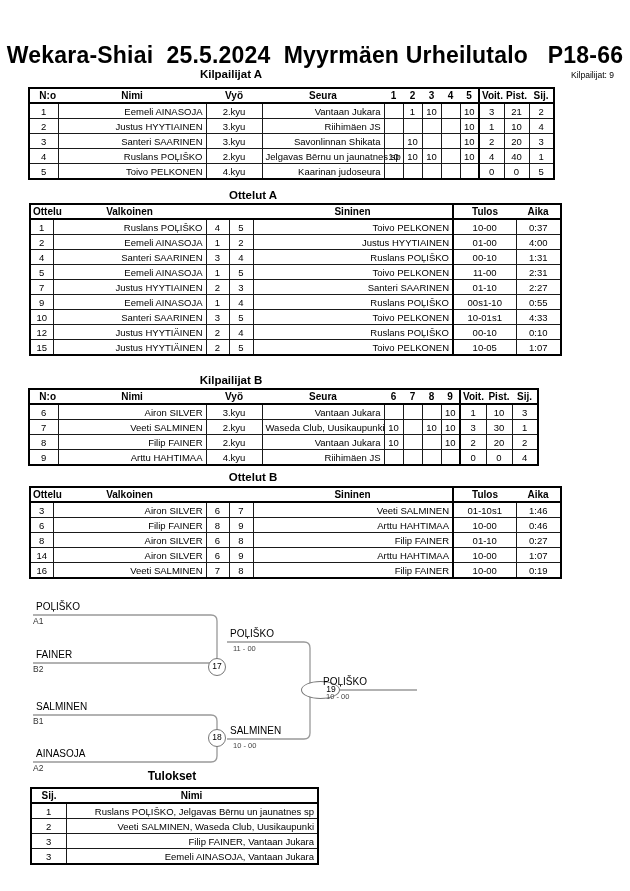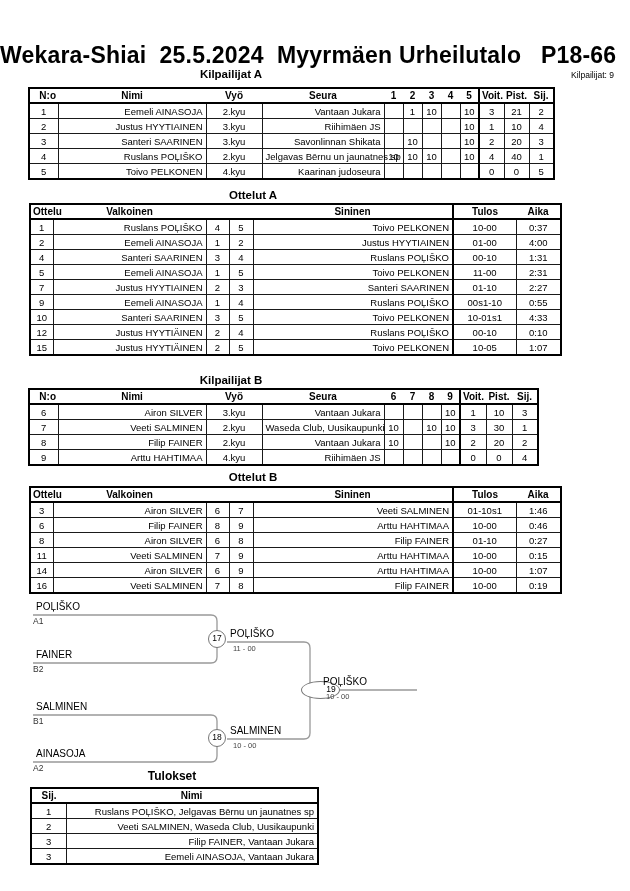--- a/index.html
+++ b/index.html
@@ -2,21 +2,21 @@
 <html><head>
 <meta charset="utf-8">
 <style>
   html,body { margin:0; padding:0; background:#e8e8e8; }
   .page {
     position:relative; width:630px; height:891px; background:#ffffff;
     font-family:"Liberation Sans","DejaVu Sans",sans-serif; color:#000;
     margin:0 auto; overflow:hidden;
   }
   .title {
-    position:absolute; top:42px; left:0; width:630px; text-align:left;
+    position:absolute; top:42px; left:0; width:630px; text-align:center;
     font-size:23px; font-weight:bold; white-space:pre; letter-spacing:0.2px;
   }
   .note { position:absolute; top:70px; right:16px; font-size:8.5px; }
   .sec-heading {
     position:absolute; transform:translateX(-50%); font-size:11.5px; font-weight:bold;
     white-space:nowrap;
   }
   table.grid {
     position:absolute; border-collapse:collapse; table-layout:fixed;
     border:2px solid #000; font-size:9.5px;
@@ -414,29 +414,20 @@
         <tr>
           <td>8</td>
           <td class="al">Airon SILVER</td>
           <td>6</td>
           <td>8</td>
           <td class="al">Filip FAINER</td>
           <td class="sep">01-10</td>
           <td>0:27</td>
         </tr>
 
-        <tr>
-          <td>11</td>
-          <td class="al">Veeti SALMINEN</td>
-          <td>7</td>
-          <td>9</td>
-          <td class="al">Arttu HAHTIMAA</td>
-          <td class="sep">10-00</td>
-          <td>0:15</td>
-        </tr>
 
         <tr>
           <td>14</td>
           <td class="al">Airon SILVER</td>
           <td>6</td>
           <td>9</td>
           <td class="al">Arttu HAHTIMAA</td>
           <td class="sep">10-00</td>
           <td>1:07</td>
         </tr>
@@ -463,21 +454,21 @@
 
   <div class="b-name" style="left:36px; top:601px;">POĻIŠKO</div>
   <div class="b-seed" style="left:33px; top:616px;">A1</div>
   <div class="b-name" style="left:36px; top:649px;">FAINER</div>
   <div class="b-seed" style="left:33px; top:664px;">B2</div>
   <div class="b-name" style="left:36px; top:701px;">SALMINEN</div>
   <div class="b-seed" style="left:33px; top:716px;">B1</div>
   <div class="b-name" style="left:36px; top:748px;">AINASOJA</div>
   <div class="b-seed" style="left:33px; top:763px;">A2</div>
 
-  <div class="b-circle" style="left:208px; top:630px;text-align:center;">17</div>
+  <div class="b-circle" style="left:208px; top:658px;text-align:center;">17</div>
   <div class="b-name" style="left:230px; top:628px;">POĻIŠKO</div>
   <div class="b-score" style="left:233px; top:644px;">11 - 00</div>
 
   <div class="b-circle" style="left:208px; top:729px;">18</div>
   <div class="b-name" style="left:230px; top:725px;">SALMINEN</div>
   <div class="b-score" style="left:233px; top:741px;">10 - 00</div>
 
   <div class="b-circle" style="left:301px; top:681px;padding-left:21px;">19</div>
   <div class="b-name" style="left:323px; top:676px;">POĻIŠKO</div>
   <div class="b-score" style="left:326px; top:692px;">10 - 00</div>

